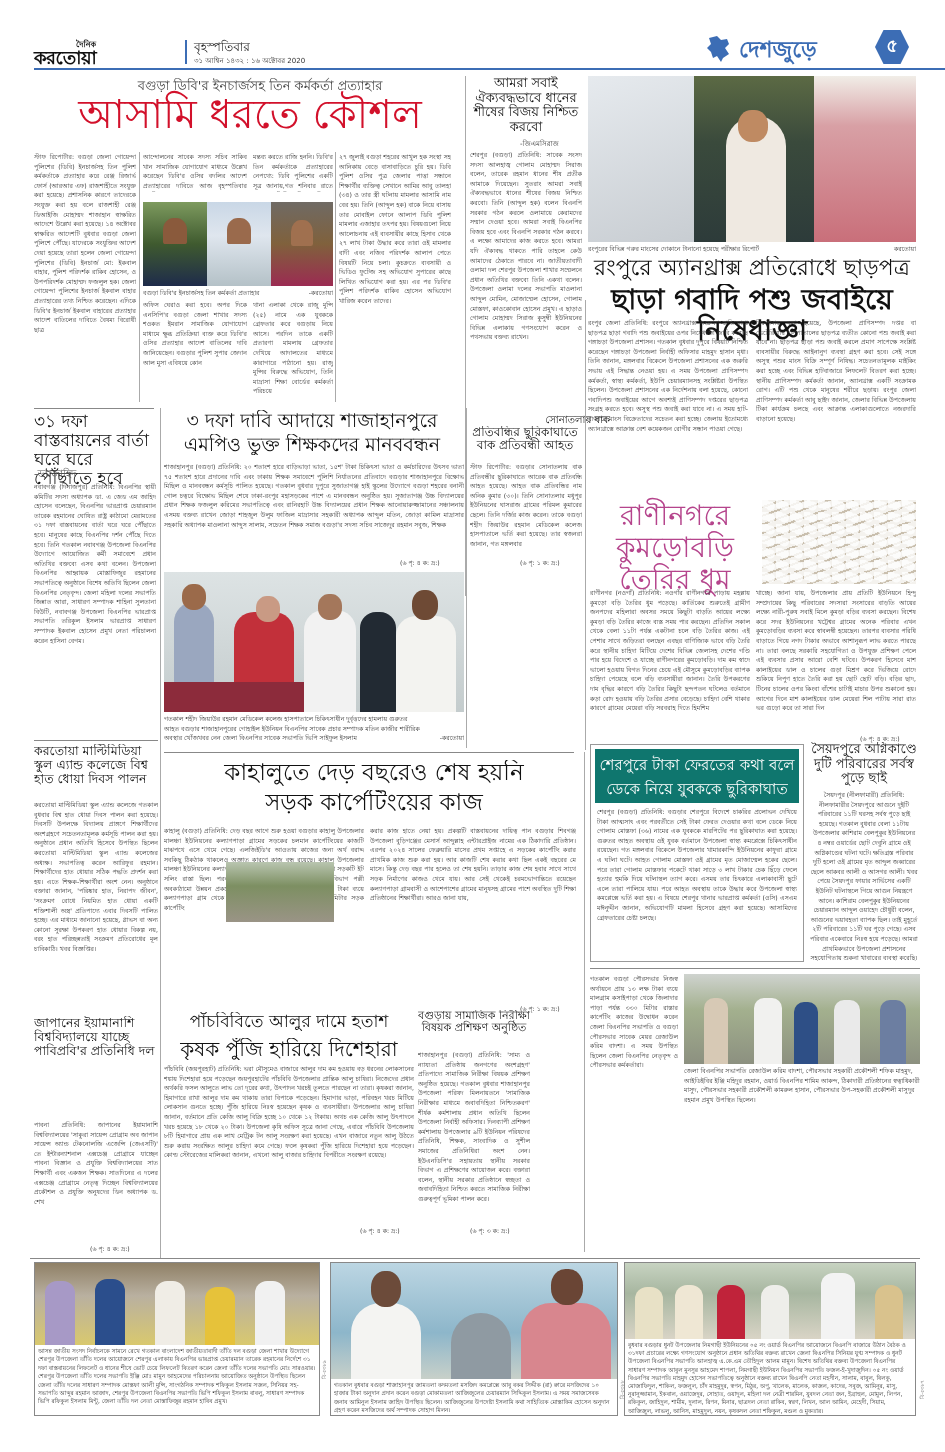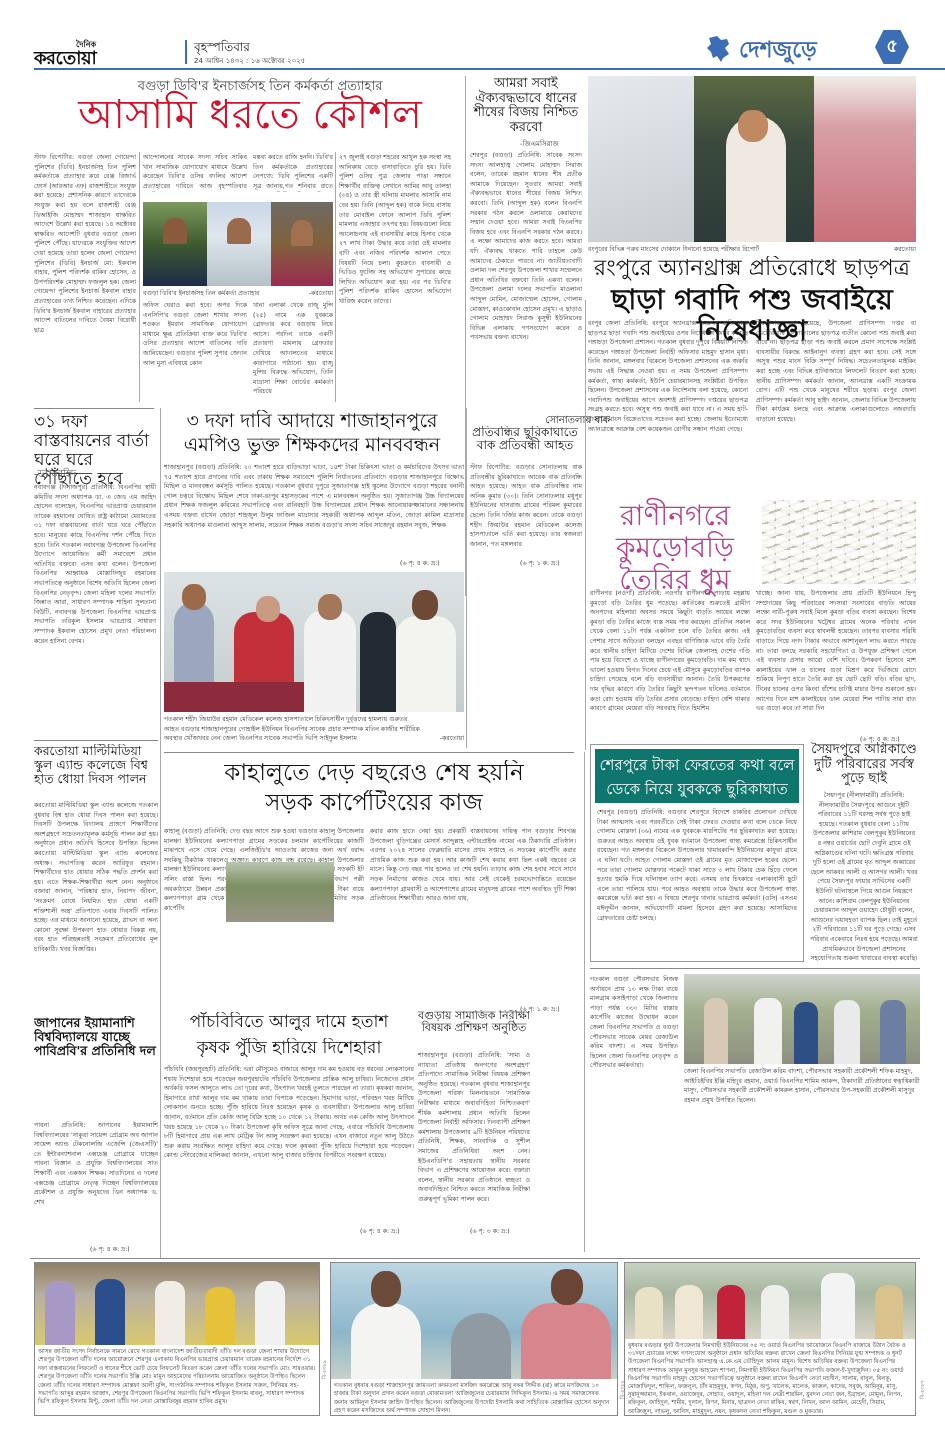--- a/index.html
+++ b/index.html
@@ -18,21 +18,21 @@
 </head>
 <body>
 
 <div class="abs" style="left:0;top:0;width:830px;height:70px;">
   <div class="abs" style="left:34px;top:40px;width:135px;height:26px;">
     <div style="position:absolute;left:42px;top:-2px;font-size:8px;font-weight:bold;color:#111;">দৈনিক</div>
     <div style="position:absolute;left:0;top:4px;font-size:18px;font-weight:900;letter-spacing:-0.5px;color:#111;font-family:'DejaVu Serif',serif;">করতোয়া</div>
   </div>
   <div class="abs" style="left:185px;top:40px;width:2px;height:24px;background:#3c6db5;"></div>
   <div class="abs" style="left:194px;top:38px;font-size:12px;color:#222;">বৃহস্পতিবার</div>
-  <div class="abs" style="left:194px;top:55px;font-size:7px;color:#333;">24 আশ্বিন ১৪৩২ : ১৬ অক্টোবর ২০২৫</div>
+  <div class="abs" style="left:194px;top:55px;font-size:7px;color:#333;">৩১ আশ্বিন ১৪৩২ : ১৬ অক্টোবর 2020</div>
 
   <div class="abs" style="left:705px;top:30px;width:215px;height:38px;">
     <svg width="30" height="30" viewBox="0 0 30 30" style="position:absolute;left:0;top:4px;">
       <path d="M4 4 L12 2 L16 6 L22 5 L24 10 L20 14 L24 20 L18 24 L16 28 L12 22 L8 24 L6 18 L2 14 L6 10 Z" fill="#3c6db5"></path>
     </svg>
     <div style="position:absolute;left:34px;top:2px;font-size:22px;color:#3c6db5;font-weight:bold;">দেশজুড়ে</div>
     <div style="position:absolute;left:170px;top:0;width:34px;height:34px;background:#3c6db5;clip-path:polygon(25% 0,75% 0,100% 50%,75% 100%,25% 100%,0 50%);display:flex;align-items:center;justify-content:center;">
       <span style="color:#fff;font-size:18px;font-weight:bold;">৫</span>
     </div>
   </div>
@@ -122,21 +122,21 @@
 <div class="abs cap" style="left:164px;top:714px;width:256px;height:30px;">গতকাল শহীদ জিয়াউর রহমান মেডিকেল কলেজ হাসপাতালে চিকিৎসাধীন দুর্বৃত্তদের হামলায় গুরুতর আহত বগুড়ার শাজাহানপুরের গোহাইল ইউনিয়ন বিএনপির সাবেক প্রচার সম্পাদক মতিন কাজীর শারীরিক অবস্থার খোঁজখবর নেন জেলা বিএনপির সাবেক সভাপতি ভিপি সাইফুল ইসলাম</div>
 <div class="abs cap" style="left:420px;top:733px;width:44px;text-align:right;">-করতোয়া</div>
 
 <div class="rule-v" style="left:466px;top:408px;height:340px;"></div>
 <div class="rule-v" style="left:585px;top:300px;height:450px;"></div>
 
 <div class="rule-h" style="left:34px;top:740px;width:124px;"></div>
 <div class="abs hl" style="left:34px;top:744px;width:124px;font-size:12.5px;text-align:left;">করতোয়া মাল্টিমিডিয়া স্কুল এ্যান্ড কলেজে বিশ্ব হাত ধোয়া দিবস পালন</div>
 <div class="abs body-text" style="left:34px;top:800px;width:124px;height:212px;">করতোয়া মাল্টিমিডিয়া স্কুল এ্যান্ড কলেজে গতকাল বুধবার বিশ্ব হাত ধোয়া দিবস পালন করা হয়েছে। দিবসটি উপলক্ষে বিদ্যালয় প্রাঙ্গণে শিক্ষার্থীদের অংশগ্রহণে সচেতনতামূলক কর্মসূচি পালন করা হয়। অনুষ্ঠানে প্রধান অতিথি হিসেবে উপস্থিত ছিলেন করতোয়া মাল্টিমিডিয়া স্কুল এ্যান্ড কলেজের অধ্যক্ষ। সভাপতিত্ব করেন আরিফুর রহমান। শিক্ষার্থীদের হাত ধোয়ার সঠিক পদ্ধতি প্রদর্শন করা হয়। এতে শিক্ষক-শিক্ষার্থীরা অংশ নেন। অনুষ্ঠানে বক্তারা জানান, 'পরিষ্কার হাত, নিরাপদ জীবন', 'সংক্রমণ রোধে নিয়মিত হাত ধোয়া একটি শক্তিশালী অস্ত্র' প্রতিপাদ্যে এবার দিবসটি পালিত হচ্ছে। এর মাধ্যমে জানানো হয়েছে, গ্লাভস বা অন্য কোনো সুরক্ষা উপকরণ হাত ধোয়ার বিকল্প নয়, বরং হাত পরিচ্ছন্নতাই সংক্রমণ প্রতিরোধের মূল চাবিকাঠি। খবর বিজ্ঞপ্তির।</div>
 
-<div class="abs hl" style="left:34px;top:1016px;width:124px;font-size:12.5px;text-align:left;font-weight:bold;">জাপানের ইয়ামানাশি বিশ্ববিদ্যালয়ে যাচ্ছে পাবিপ্রবি'র প্রতিনিধি দল</div>
+<div class="abs hl" style="left:34px;top:1016px;width:124px;font-size:12.5px;text-align:left;">জাপানের ইয়ামানাশি বিশ্ববিদ্যালয়ে যাচ্ছে পাবিপ্রবি'র প্রতিনিধি দল</div>
 <div class="abs body-text" style="left:34px;top:1120px;width:124px;height:124px;">পাবনা প্রতিনিধি: জাপানের ইয়ামানাশি বিশ্ববিদ্যালয়ের 'সাকুরা সায়েন্স প্রোগ্রাম অব জাপান সায়েন্স অ্যান্ড টেকনোলজি এজেন্সি (জেএসটি)' তে ইন্টারন্যাশনাল এক্সচেঞ্জ প্রোগ্রামে যাচ্ছেন পাবনা বিজ্ঞান ও প্রযুক্তি বিশ্ববিদ্যালয়ের সাত শিক্ষার্থী এবং একজন শিক্ষক। সাতদিনের এ দলের এক্সচেঞ্জ প্রোগ্রামে নেতৃত্ব দিচ্ছেন বিশ্ববিদ্যালয়ের প্রকৌশল ও প্রযুক্তি অনুষদের ডিন অধ্যাপক ড. শেখ</div>
 <div class="abs jump" style="left:90px;top:1244px;">(৬ পৃ: ৪ ক: দ্র:)</div>
 
 <div class="rule-h" style="left:164px;top:752px;width:410px;"></div>
 <div class="abs hl" style="left:164px;top:760px;width:420px;font-size:23px;">কাহালুতে দেড় বছরেও শেষ হয়নি</div>
 <div class="abs hl" style="left:164px;top:790px;width:420px;font-size:23px;">সড়ক কার্পেটিংয়ের কাজ</div>
 <div class="abs body-text" style="left:164px;top:826px;width:200px;height:176px;">কাহালু (বগুড়া) প্রতিনিধি: দেড় বছর আগে শুরু হওয়া বগুড়ার কাহালু উপজেলার মালঞ্চা ইউনিয়নের কল্যাণপাড়া গ্রামের সড়কের চলমান কার্পেটিংয়ের কাজটি মাঝপথে এসে থেমে গেছে। এলজিইডি'র আওতায় কাজের জন্য অর্থ বরাদ্দ সবকিছু ঠিকঠাক থাকলেও অজ্ঞাত কারণে কাজ বন্ধ রয়েছে। কাহালু উপজেলার মালঞ্চা ইউনিয়নের কল্যাণপাড়া সরকারি প্রাথমিক বিদ্যালয় পর্যন্ত পুরো সড়কটি ইট সলিং রাস্তা ছিল। পরবর্তীতে ২০২৩-২৪ অর্থবছরে রাজশাহী বিভাগ পল্লী অবকাঠামো উন্নয়ন প্রকল্পের অর্থায়নে ৯৫ লাখ ৮১ হাজার ৮১৮ টাকা ব্যয়ে কল্যাণপাড়া গ্রাম থেকে সরকারি প্রাথমিক বিদ্যালয় পর্যন্ত ৯৫০ মিটার সড়ক কার্পেটিং</div>
 <div class="abs photo" style="left:226px;top:862px;width:108px;height:60px;background:linear-gradient(180deg,#b9c5b0 0%,#7d8f62 40%,#9a9486 100%);"></div>
 <div class="abs body-text" style="left:370px;top:826px;width:206px;height:176px;">করার কাজ হাতে নেয়া হয়। প্রকল্পটি বাস্তবায়নের দায়িত্ব পান বগুড়ার শিবগঞ্জ উপজেলা বুড়িগঞ্জের মেসার্স আব্দুল্লাহ এন্টারপ্রাইজ নামের এক ঠিকাদারি প্রতিষ্ঠান। এরপর ২০২৪ সালের ফেব্রুয়ারি মাসের প্রথম সপ্তাহে এ সড়কের কার্পেটিং করার প্রাথমিক কাজ শুরু করা হয়। আর কাজটি শেষ করার কথা ছিল একই বছরের মে মাসে। কিন্তু দেড় বছর পার হলেও তা শেষ হয়নি। তাড়ার কাজ শেষ হবার সাথে সাথে সড়ক নির্মাণের কাজও থেমে যায়। আর সেই থেকেই চরমভোগান্তিতে রয়েছেন কল্যাণপাড়া গ্রামবাসী ও আশেপাশের গ্রামের মানুষসহ গ্রামের পাশে অবস্থিত দুটি শিক্ষা প্রতিষ্ঠানের শিক্ষার্থীরা। আরও জানা যায়,</div>
 <div class="abs jump" style="left:520px;top:1004px;">(৬ পৃ: ১ ক: দ্র:)</div>
@@ -150,21 +150,21 @@
   </div>
   <div class="body-text" style="position:absolute;left:6px;top:62px;width:200px;height:152px;">শেরপুর (বগুড়া) প্রতিনিধি: বগুড়ার শেরপুরে বিদেশে চাকরির প্রলোভন দেখিয়ে টাকা আত্মসাৎ এবং পরবর্তীতে সেই টাকা ফেরত দেওয়ার কথা বলে ডেকে নিয়ে গোলাম মোস্তফা (৩৬) নামের এক যুবককে মারপিটের পর ছুরিকাঘাত করা হয়েছে। গুরুতর আহত অবস্থায় ওই যুবক বর্তমানে উপজেলা স্বাস্থ্য কমপ্লেক্সে চিকিৎসাধীন রয়েছেন। গত মঙ্গলবার বিকেলে উপজেলার খামারকান্দি ইউনিয়নের কাফুরা গ্রামে এ ঘটনা ঘটে। আহত গোলাম মোস্তফা ওই গ্রামের মৃত মোজাম্মেল হকের ছেলে। পরে তারা গোলাম মোস্তফার পকেটে থাকা সাড়ে ৩ লাখ টাকার চেক ছিঁড়ে ফেলে হত্যার হুমকি দিয়ে ঘটনাস্থল ত্যাগ করে। এসময় তার চিৎকারে এলাকাবাসী ছুটে এলে তারা পালিয়ে যায়। পরে আহত অবস্থায় তাকে উদ্ধার করে উপজেলা স্বাস্থ্য কমপ্লেক্সে ভর্তি করা হয়। এ বিষয়ে শেরপুর থানার ভারপ্রাপ্ত কর্মকর্তা (ওসি) এসএম মঈনুদ্দীন জানান, অভিযোগটি মামলা হিসেবে গ্রহণ করা হয়েছে। আসামিদের গ্রেফতারের চেষ্টা চলছে।</div>
 </div>
 
 <div class="abs hl" style="left:810px;top:742px;width:108px;font-size:13px;">সৈয়দপুরে অগ্নিকাণ্ডে দুটি পরিবারের সর্বস্ব পুড়ে ছাই</div>
 <div class="abs body-text" style="left:810px;top:790px;width:108px;height:174px;text-align:center;">সৈয়দপুর (নীলফামারী) প্রতিনিধি: নীলফামারীর সৈয়দপুরে আগুনে দুইটি পরিবারের ১১টি ঘরসহ সর্বস্ব পুড়ে ছাই হয়েছে। গতকাল বুধবার বেলা ১১টায় উপজেলার কাশিরাম বেলপুকুর ইউনিয়নের ৪ নম্বর ওয়ার্ডের ছোট দেবুনি গ্রামে ওই অগ্নিকাণ্ডের ঘটনা ঘটে। ক্ষতিগ্রস্ত পরিবার দুটি হলো ওই গ্রামের মৃত আব্দুল জব্বারের ছেলে আকবর আলী ও আসগর আলী। খবর পেয়ে সৈয়দপুর ফায়ার সার্ভিসের একটি ইউনিট ঘটনাস্থলে গিয়ে আগুন নিয়ন্ত্রণে আনে। কাশিরাম বেলপুকুর ইউনিয়নের চেয়ারম্যান আব্দুল ওয়াহেদ চৌধুরী বলেন, আগুনের ভয়াবহতা ব্যাপক ছিল। তাই মুহূর্তে ২টি পরিবারের ১১টি ঘর পুড়ে গেছে। এসব পরিবার একেবারে নিঃস্ব হয়ে পড়েছে। আমরা প্রাথমিকভাবে উপজেলা প্রশাসনের সহযোগিতায় শুকনা খাবারের ব্যবস্থা করেছি।</div>
 
 <div class="abs" style="left:470px;top:748px;width:112px;height:0;"></div>
 
 <div class="abs hl" style="left:164px;top:1012px;width:250px;font-size:17px;">পাঁচবিবিতে আলুর দামে হতাশ</div>
-<div class="abs hl" style="left:164px;top:1038px;width:250px;font-size:17px;">কৃষক পুঁজি হারিয়ে দিশেহারা</div>
+<div class="abs hl" style="left:164px;top:1038px;width:250px;font-size:20px;">কৃষক পুঁজি হারিয়ে দিশেহারা</div>
 <div class="abs body-text" style="left:164px;top:1064px;width:250px;height:160px;">পাঁচবিবি (জয়পুরহাট) প্রতিনিধি: ভরা মৌসুমেও বাজারে আলুর দাম কম হওয়ায় বড় ধরনের লোকসানের শঙ্কায় দিশেহারা হয়ে পড়েছেন জয়পুরহাটের পাঁচবিবি উপজেলার প্রান্তিক আলু চাষিরা। নিজেদের প্রধান অর্থকরি ফসল আলুতে লাভ তো দূরের কথা, উৎপাদন খরচই তুলতে পারছেন না তারা। কৃষকরা জানান, হিমাগারে রাখা আলুর দাম কম থাকায় তারা বিপাকে পড়েছেন। হিমাগার ভাড়া, পরিবহন খরচ মিটিয়ে লোকসান গুনতে হচ্ছে। পুঁজি হারিয়ে নিঃস্ব হয়েছেন কৃষক ও ব্যবসায়ীরা। উপজেলার আলু চাষিরা জানান, বর্তমানে প্রতি কেজি আলু বিক্রি হচ্ছে ১০ থেকে ১২ টাকায়। অথচ এক কেজি আলু উৎপাদনে খরচ হয়েছে ১৮ থেকে ২০ টাকা। উপজেলা কৃষি অফিস সূত্রে জানা গেছে, এবারে পাঁচবিবি উপজেলায় ৮টি হিমাগারে প্রায় এক লাখ মেট্রিক টন আলু সংরক্ষণ করা হয়েছে। এখন বাজারে নতুন আলু উঠতে শুরু করায় সংরক্ষিত আলুর চাহিদা কমে গেছে। ফলে কৃষকরা পুঁজি হারিয়ে দিশেহারা হয়ে পড়েছেন। কোল্ড স্টোরেজের মালিকরা জানান, এখনো আলু বাজার চাহিদার বিপরীতে সংরক্ষণ রয়েছে।</div>
 <div class="abs jump" style="left:360px;top:1226px;">(৬ পৃ: ৪ ক: দ্র:)</div>
 
 <div class="abs hl" style="left:418px;top:1010px;width:112px;font-size:11px;">বগুড়ায় সামাজিক নিরীক্ষা বিষয়ক প্রশিক্ষণ অনুষ্ঠিত</div>
 <div class="abs body-text" style="left:418px;top:1050px;width:112px;height:176px;">শাজাহানপুর (বগুড়া) প্রতিনিধি: 'সাম্য ও ন্যায্যতা প্রতিষ্ঠায় জনগণের অংশগ্রহণ' প্রতিপাদ্যে সামাজিক নিরীক্ষা বিষয়ক প্রশিক্ষণ অনুষ্ঠিত হয়েছে। গতকাল বুধবার শাজাহানপুর উপজেলা পরিষদ মিলনায়তনে 'সামাজিক নিরীক্ষার মাধ্যমে জবাবদিহিতা নিশ্চিতকরণ' শীর্ষক কর্মশালায় প্রধান অতিথি ছিলেন উপজেলা নির্বাহী অফিসার। দিনব্যাপী প্রশিক্ষণ কর্মশালায় উপজেলার ৯টি ইউনিয়ন পরিষদের প্রতিনিধি, শিক্ষক, সাংবাদিক ও সুশীল সমাজের প্রতিনিধিরা অংশ নেন। ইউএনডিপি'র সহায়তায় স্থানীয় সরকার বিভাগ এ প্রশিক্ষণের আয়োজন করে। বক্তারা বলেন, স্থানীয় সরকার প্রতিষ্ঠানে স্বচ্ছতা ও জবাবদিহিতা নিশ্চিত করতে সামাজিক নিরীক্ষা গুরুত্বপূর্ণ ভূমিকা পালন করে।</div>
 <div class="abs jump" style="left:470px;top:1226px;">(৬ পৃ: ৩ ক: দ্র:)</div>
 
 <div class="rule-h" style="left:590px;top:968px;width:330px;"></div>
 <div class="abs body-text" style="left:590px;top:974px;width:88px;height:208px;">গতকাল বগুড়া পৌরসভার নিজস্ব অর্থায়নে প্রায় ১৩ লক্ষ টাকা ব্যয়ে মালগ্রাম কসাইপাড়া থেকে জিলাদার পাড়া পর্যন্ত ৩৩০ মিটার রাস্তার কার্পেটিং কাজের উদ্বোধন করেন জেলা বিএনপির সভাপতি ও বগুড়া পৌরসভার সাবেক মেয়র রেজাউল করিম বাদশা। এ সময় উপস্থিত ছিলেন জেলা বিএনপির নেতৃবৃন্দ ও পৌরসভার কর্মকর্তারা।</div>
 <div class="abs photo" style="left:684px;top:974px;width:236px;height:90px;background:linear-gradient(180deg,#cfd3cf 0%,#a3b08e 40%,#8c9080 100%);">

